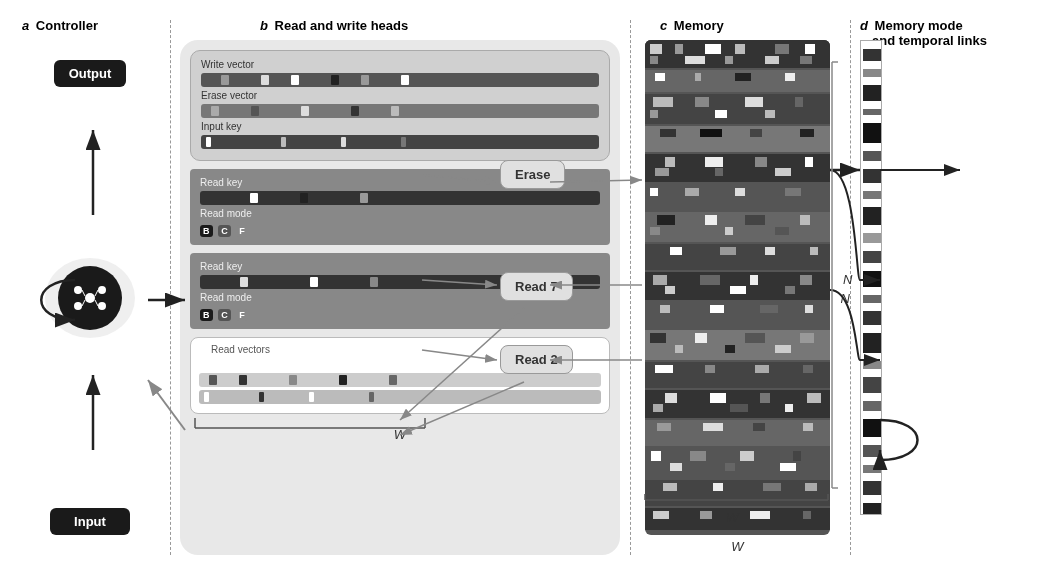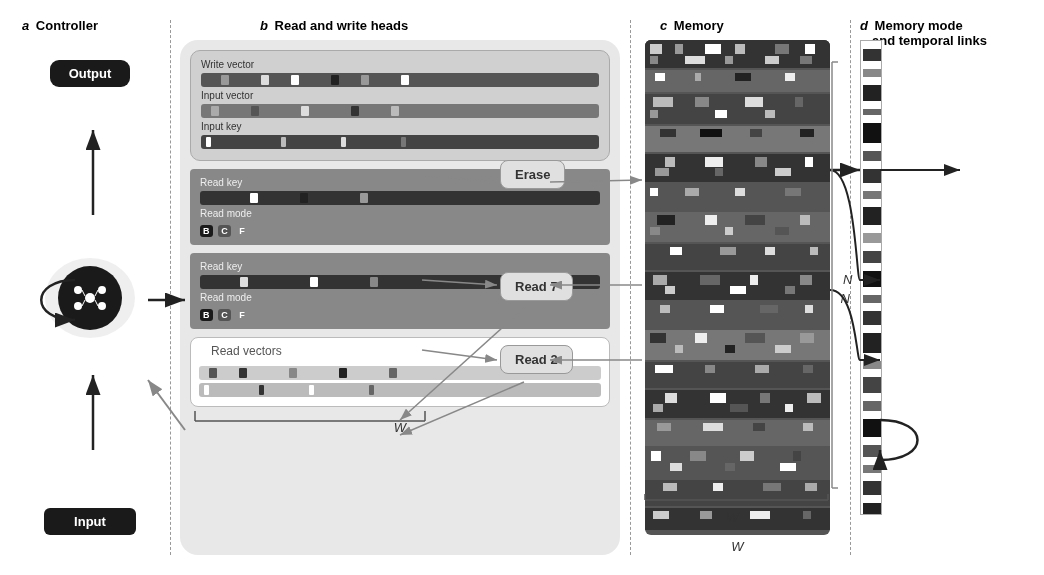--- a/index.html
+++ b/index.html
@@ -164,23 +164,23 @@
 
     .read-vectors-box {
       background: #fff;
       border: 1.5px solid #bbb;
       border-radius: 8px;
       padding: 6px 8px;
       margin-top: 8px;
     }
 
     .read-vectors-label {
-      font-size: 12px;
+      font-size: 10px;
       color: #555;
-      margin-bottom: 8px;
+      margin-bottom: 18px;
       padding-left: 12px;
     }
 
     
     .op-box {
       position: absolute;
       background: #e0e0e0;
       border: 1.5px solid #999;
       border-radius: 8px;
       padding: 6px 14px;
@@ -268,21 +268,21 @@
     <span class="letter">c</span>
     <span>Memory</span>
   </div>
   <div class="section-label label-d">
     <span class="letter">d</span>
     <span>Memory mode</span>
     <br><span style="margin-left:12px;">and temporal links</span>
   </div>
 
   <div class="section-a">
-    <div class="black-box" style="width:80px;border-radius:9px;">Output</div>
+    <div class="black-box" style="width:72px;">Output</div>
 
     <div style="position:relative; display:flex; align-items:center; justify-content:center; width:90px; height:90px;">
 
       <div style="position:absolute; width:90px; height:80px; background:#e8e8e8; border-radius:50%; opacity:0.7;"></div>
       <div class="controller-circle">
         <svg class="nn-icon" viewBox="0 0 44 44">
 
           <circle cx="10" cy="14" r="4" fill="white"></circle>
           <circle cx="10" cy="30" r="4" fill="white"></circle>
           <circle cx="22" cy="22" r="5" fill="white"></circle>
@@ -292,37 +292,37 @@
           <line x1="14" y1="14" x2="17" y2="20" stroke="white" stroke-width="1"></line>
           <line x1="14" y1="30" x2="17" y2="24" stroke="white" stroke-width="1"></line>
           <line x1="27" y1="20" x2="30" y2="14" stroke="white" stroke-width="1"></line>
           <line x1="27" y1="24" x2="30" y2="30" stroke="white" stroke-width="1"></line>
           <line x1="10" y1="14" x2="10" y2="18" stroke="white" stroke-width="1"></line>
           <line x1="10" y1="26" x2="10" y2="30" stroke="white" stroke-width="1"></line>
         </svg>
       </div>
     </div>
 
-    <div class="black-box" style="width:92px;">Input</div>
+    <div class="black-box" style="width:80px;">Input</div>
   </div>
 
   <div class="section-b">
     <div class="b-outer-rounded">
 
       <div class="write-head-box">
         <div class="head-row-label">Write vector</div>
         <div class="memory-strip">
           <div class="strip-pixel" style="left:20px; background:#999;"></div>
           <div class="strip-pixel" style="left:60px; background:#ddd;"></div>
           <div class="strip-pixel" style="left:90px; background:#fff;"></div>
           <div class="strip-pixel" style="left:130px; background:#222;"></div>
           <div class="strip-pixel" style="left:160px; background:#999;"></div>
           <div class="strip-pixel" style="left:200px; background:#fff;"></div>
         </div>
-        <div class="head-row-label">Input vector</div>
+        <div class="head-row-label">Erase vector</div>
         <div class="memory-strip" style="background:#777;">
           <div class="strip-pixel" style="left:10px; background:#aaa;"></div>
           <div class="strip-pixel" style="left:50px; background:#555;"></div>
           <div class="strip-pixel" style="left:100px; background:#ddd;"></div>
           <div class="strip-pixel" style="left:150px; background:#333;"></div>
           <div class="strip-pixel" style="left:190px; background:#bbb;"></div>
         </div>
         <div class="head-row-label">Input key</div>
         <div class="memory-strip" style="background:#444;">
           <div class="strip-pixel" style="left:5px; background:#fff; width:5px;"></div>

